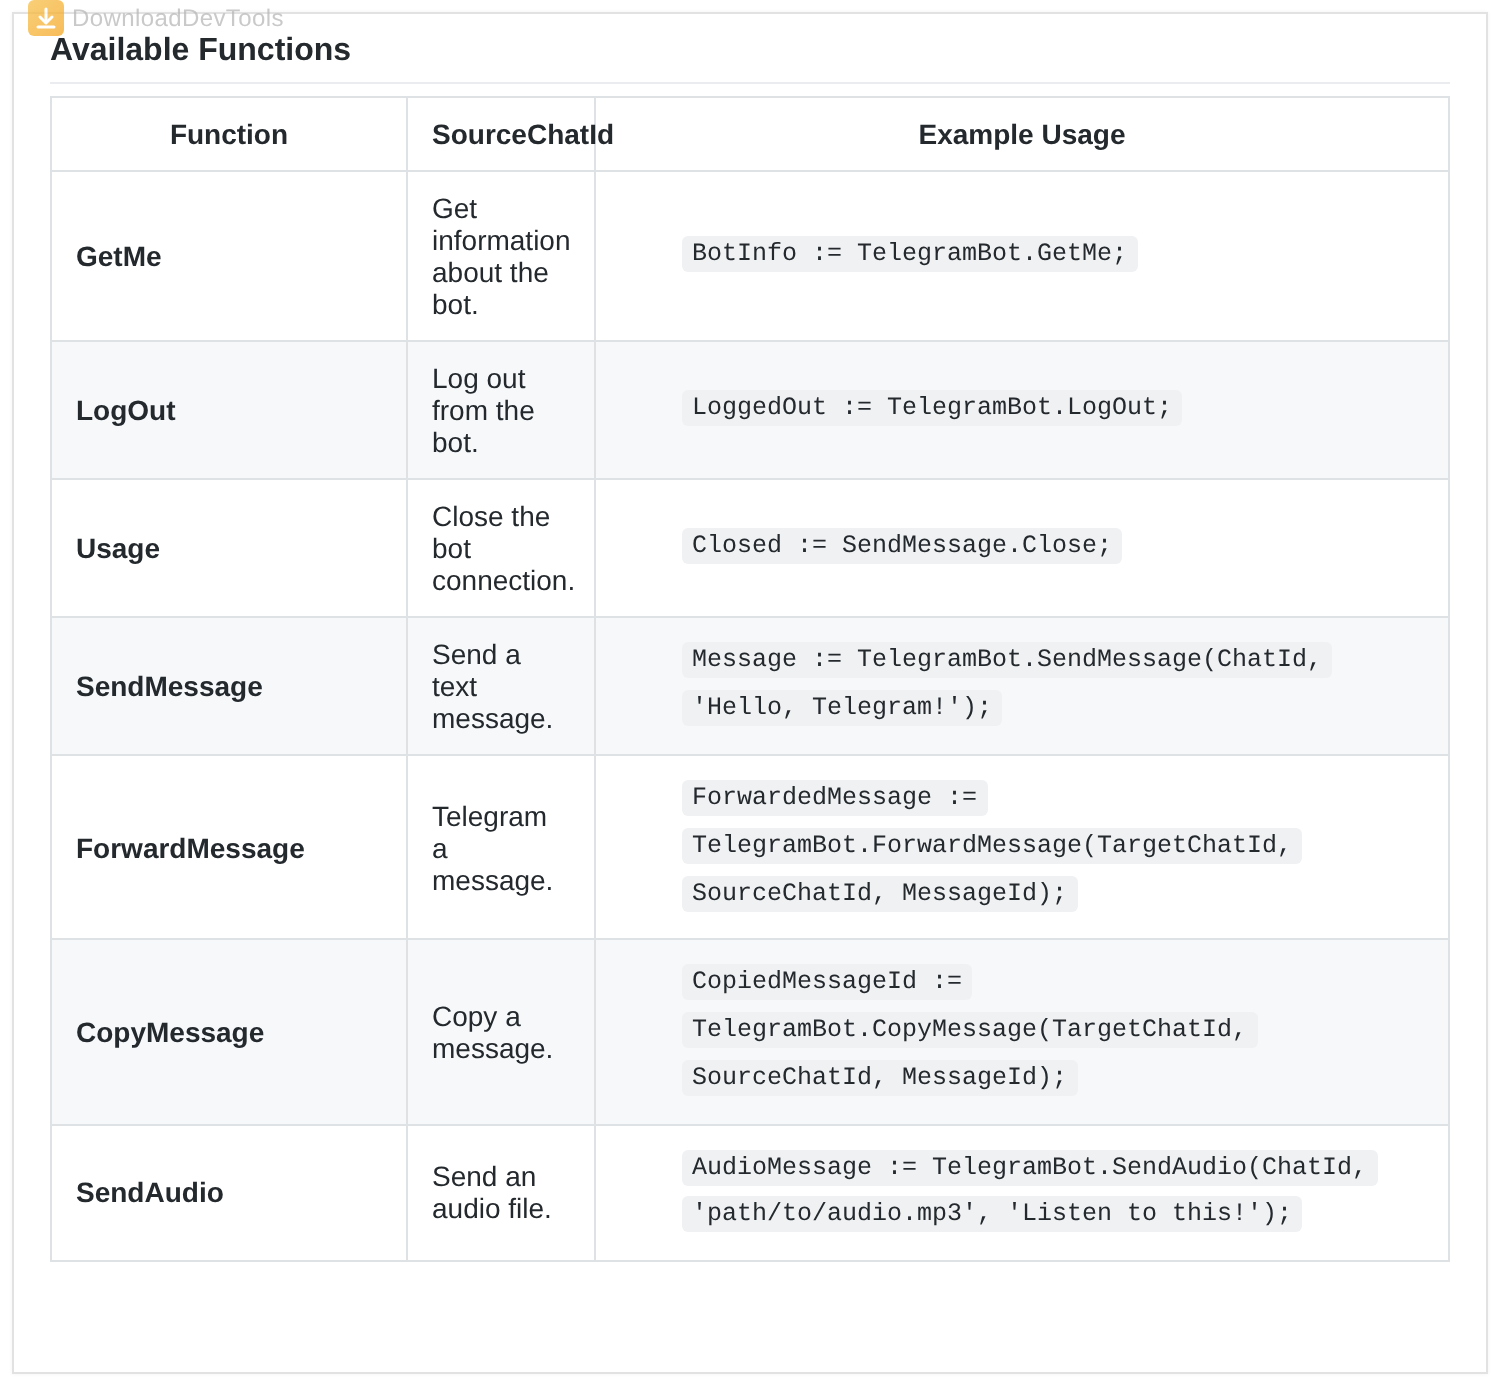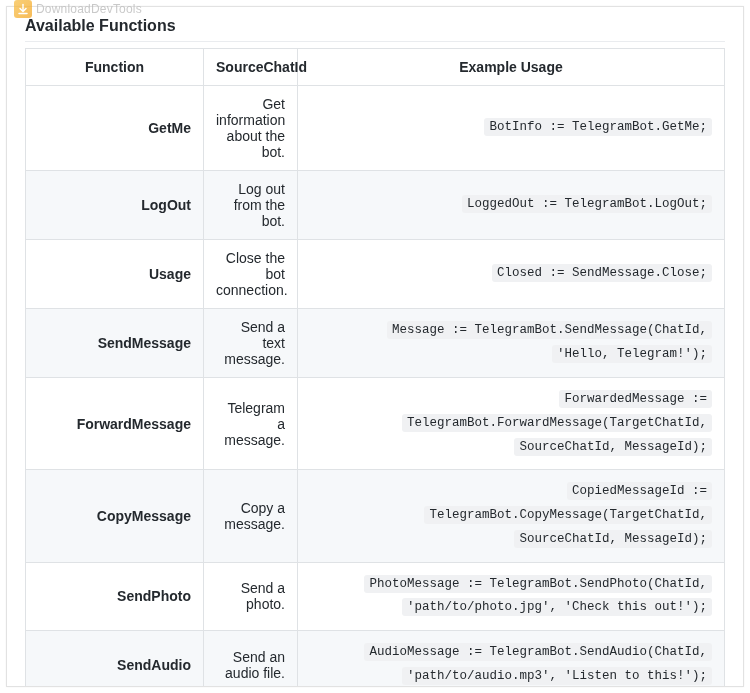--- a/index.html
+++ b/index.html
@@ -66,21 +66,21 @@
     font-size: 14px;
     table-layout: fixed;
     margin-top: 6px;
     border: 1px solid #dfe2e5;
   }
   table.functions th,
   table.functions td {
     border: 1px solid #dfe2e5;
     padding: 10px 12px;
     vertical-align: middle;
-    text-align: right;
+    text-align: left;
   }
   table.functions th {
     font-weight: 700;
     text-align: center;
     background: #fff;
   }
   table.functions tbody tr:nth-child(even) {
     background: #f6f8fa;
   }
   col.col-fn   { width: 178px; }
@@ -159,25 +159,20 @@
         <td class="fn-name">ForwardMessage</td>
         <td class="desc">Telegram a message.</td>
         <td class="example"><code class="inline">ForwardedMessage := TelegramBot.ForwardMessage(TargetChatId, SourceChatId, MessageId);</code></td>
       </tr>
       <tr>
         <td class="fn-name">CopyMessage</td>
         <td class="desc">Copy a message.</td>
         <td class="example"><code class="inline">CopiedMessageId := TelegramBot.CopyMessage(TargetChatId, SourceChatId, MessageId);</code></td>
       </tr>
       <tr>
-        <td class="fn-name">SendPhoto</td>
-        <td class="desc">Send a photo.</td>
-        <td class="example"><code class="inline">PhotoMessage := TelegramBot.SendPhoto(ChatId, 'path/to/photo.jpg', 'Check this out!');</code></td>
-      </tr>
-      <tr>
         <td class="fn-name">SendAudio</td>
         <td class="desc">Send an audio file.</td>
         <td class="example"><code class="inline">AudioMessage := TelegramBot.SendAudio(ChatId, 'path/to/audio.mp3', 'Listen to this!');</code></td>
       </tr>
 
     </tbody>
   </table>
 
 </div>
 

